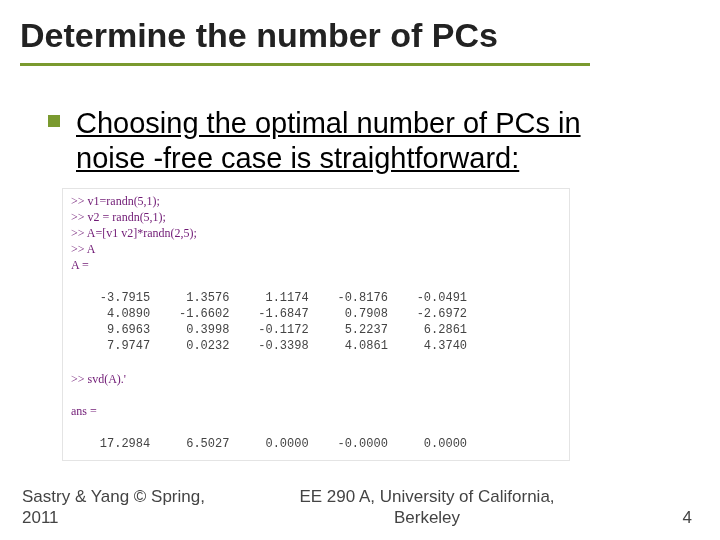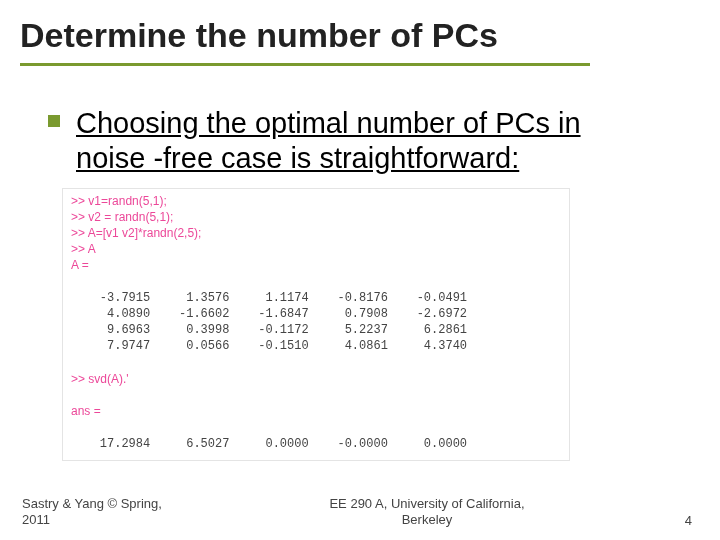--- a/index.html
+++ b/index.html
@@ -49,40 +49,40 @@
     text-decoration: underline;
   }
   .code-block {
     margin: 12px 0 0 14px;
     width: 490px;
     border: 1px solid #e4e4e4;
     background: #fff;
     padding: 4px 8px 8px 8px;
   }
   .code-line {
-    font-family: Liberation Sans, sans-serif;
+    font-family: Liberation Serif, serif;
     font-size: 12px;
-    color: #ec4899;
+    color: #701a75;
     white-space: pre;
     line-height: 1.35;
   }
   .matrix-row {
     font-family: "Courier New", Courier, monospace;
     font-size: 12px;
     color: #444;
     white-space: pre;
     line-height: 1.35;
   }
   .footer {
     position: absolute;
     left: 0;
     bottom: 12px;
     width: 720px;
     display: flex;
-    font-size: 13px;
+    font-size: 17px;
     color: #444;
     align-items: flex-end;
   }
   .footer-left {
     flex: 0 0 200px;
     padding-left: 22px;
     line-height: 1.25;
   }
   .footer-center {
     flex: 1;
@@ -112,21 +112,21 @@
       <div class="code-line">&gt;&gt; v1=randn(5,1);</div>
       <div class="code-line">&gt;&gt; v2 = randn(5,1);</div>
       <div class="code-line">&gt;&gt; A=[v1 v2]*randn(2,5);</div>
       <div class="code-line">&gt;&gt; A</div>
       <div class="code-line"></div>
       <div class="code-line">A =</div>
       <div class="code-line">&nbsp;</div>
       <div class="matrix-row">    -3.7915     1.3576     1.1174    -0.8176    -0.0491</div>
       <div class="matrix-row">     4.0890    -1.6602    -1.6847     0.7908    -2.6972</div>
       <div class="matrix-row">     9.6963     0.3998    -0.1172     5.2237     6.2861</div>
-      <div class="matrix-row">     7.9747     0.0566    -0.1510     4.0861     4.3740</div>
+      <div class="matrix-row">     7.9747     0.0232    -0.3398     4.0861     4.3740</div>
       <div class="code-line">&nbsp;</div>
       <div class="code-line">&gt;&gt; svd(A).'</div>
       <div class="code-line">&nbsp;</div>
       <div class="code-line">ans =</div>
       <div class="code-line">&nbsp;</div>
       <div class="matrix-row">    17.2984     6.5027     0.0000    -0.0000     0.0000</div>
     </div>
   </div>
 
   <div class="footer">

